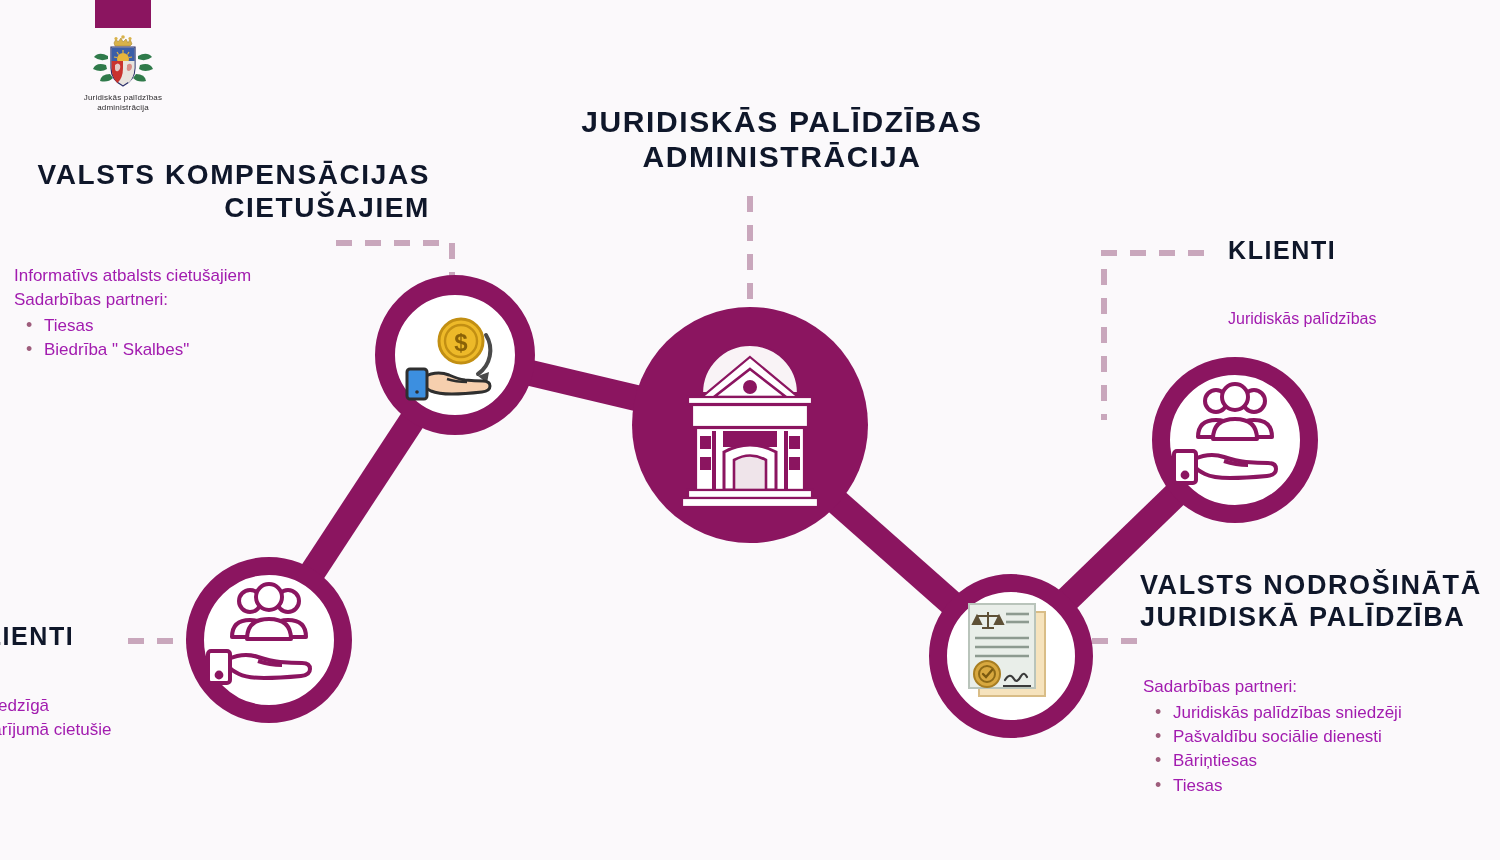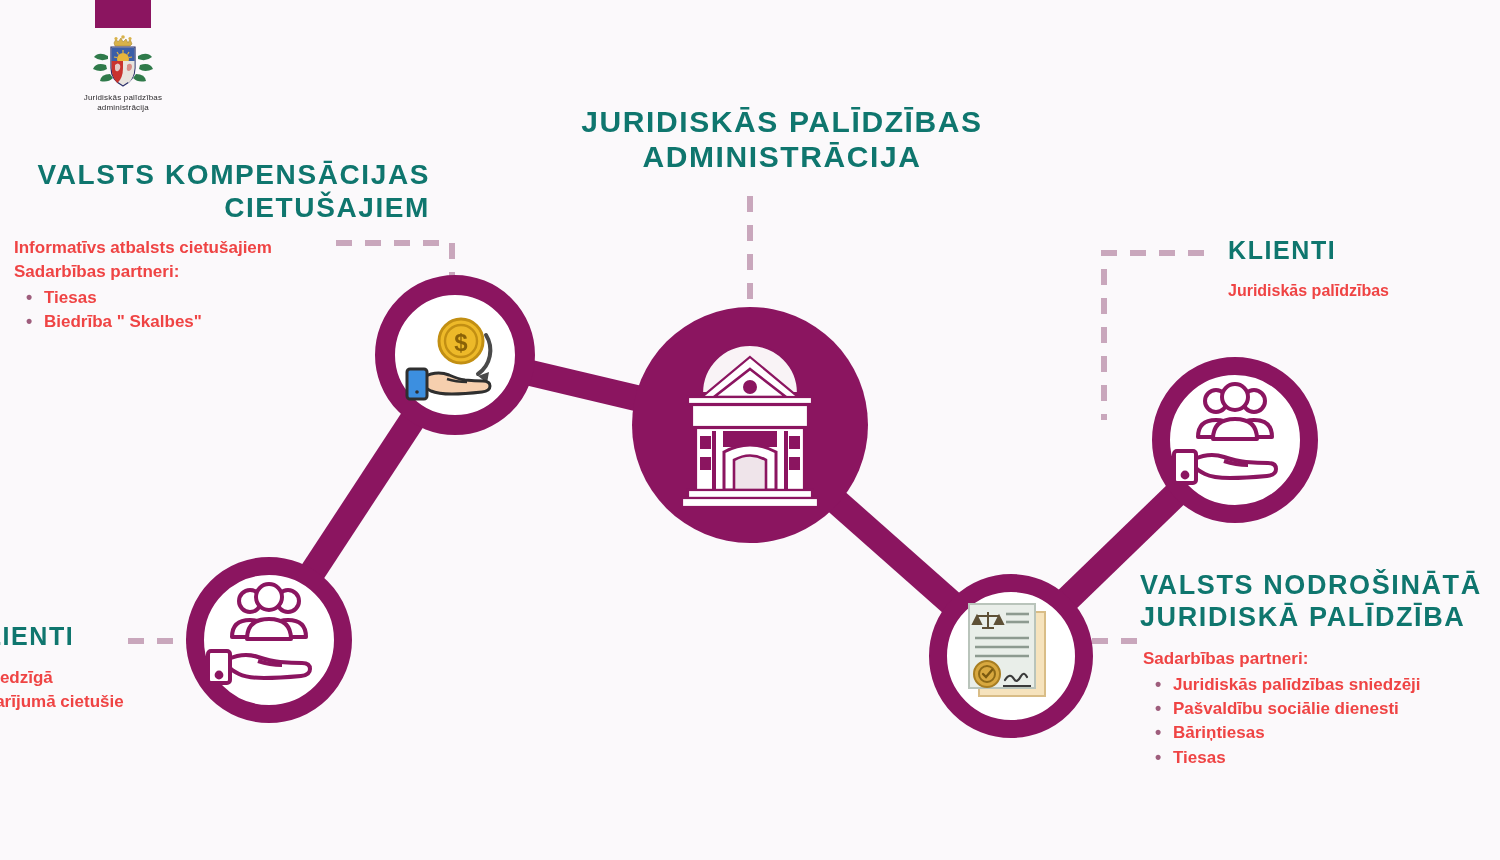--- a/index.html
+++ b/index.html
@@ -18,30 +18,31 @@
   .logo-bar{width:56px;height:28px;background:#8b1560;margin:0 auto;}
   .logo-crest{margin:6px auto 2px;width:74px;height:56px;display:block;}
   .logo-text{
     font-size:8px;line-height:1.25;color:#2d2b2e;font-weight:400;
     letter-spacing:.2px;margin-top:3px;
   }
 
   
   .hd{
     position:absolute;
-    color:#0f766e;
+    color:#0f172a;
     font-weight:bold;
     letter-spacing:1.6px;
     line-height:1.18;
   }
   .sub{
     position:absolute;
-    color:#ef4444;
-    font-weight:bold;
+    color:#a21caf;
+    font-weight:normal;
     line-height:1.42;
+    margin-top:28px;
   }
   .sub ul{margin:2px 0 0 0;padding-left:26px;list-style:none;}
   .sub li{position:relative;padding-left:4px;}
   .sub li:before{
     content:"•";position:absolute;left:-14px;top:-1px;color:#9e5d7c;font-size:1.05em;
   }
 
   
   #hd-center{top:104px;left:517px;width:530px;text-align:center;font-size:30px;}
   #hd-topleft{top:158px;left:-30px;width:460px;text-align:right;font-size:28px;}

